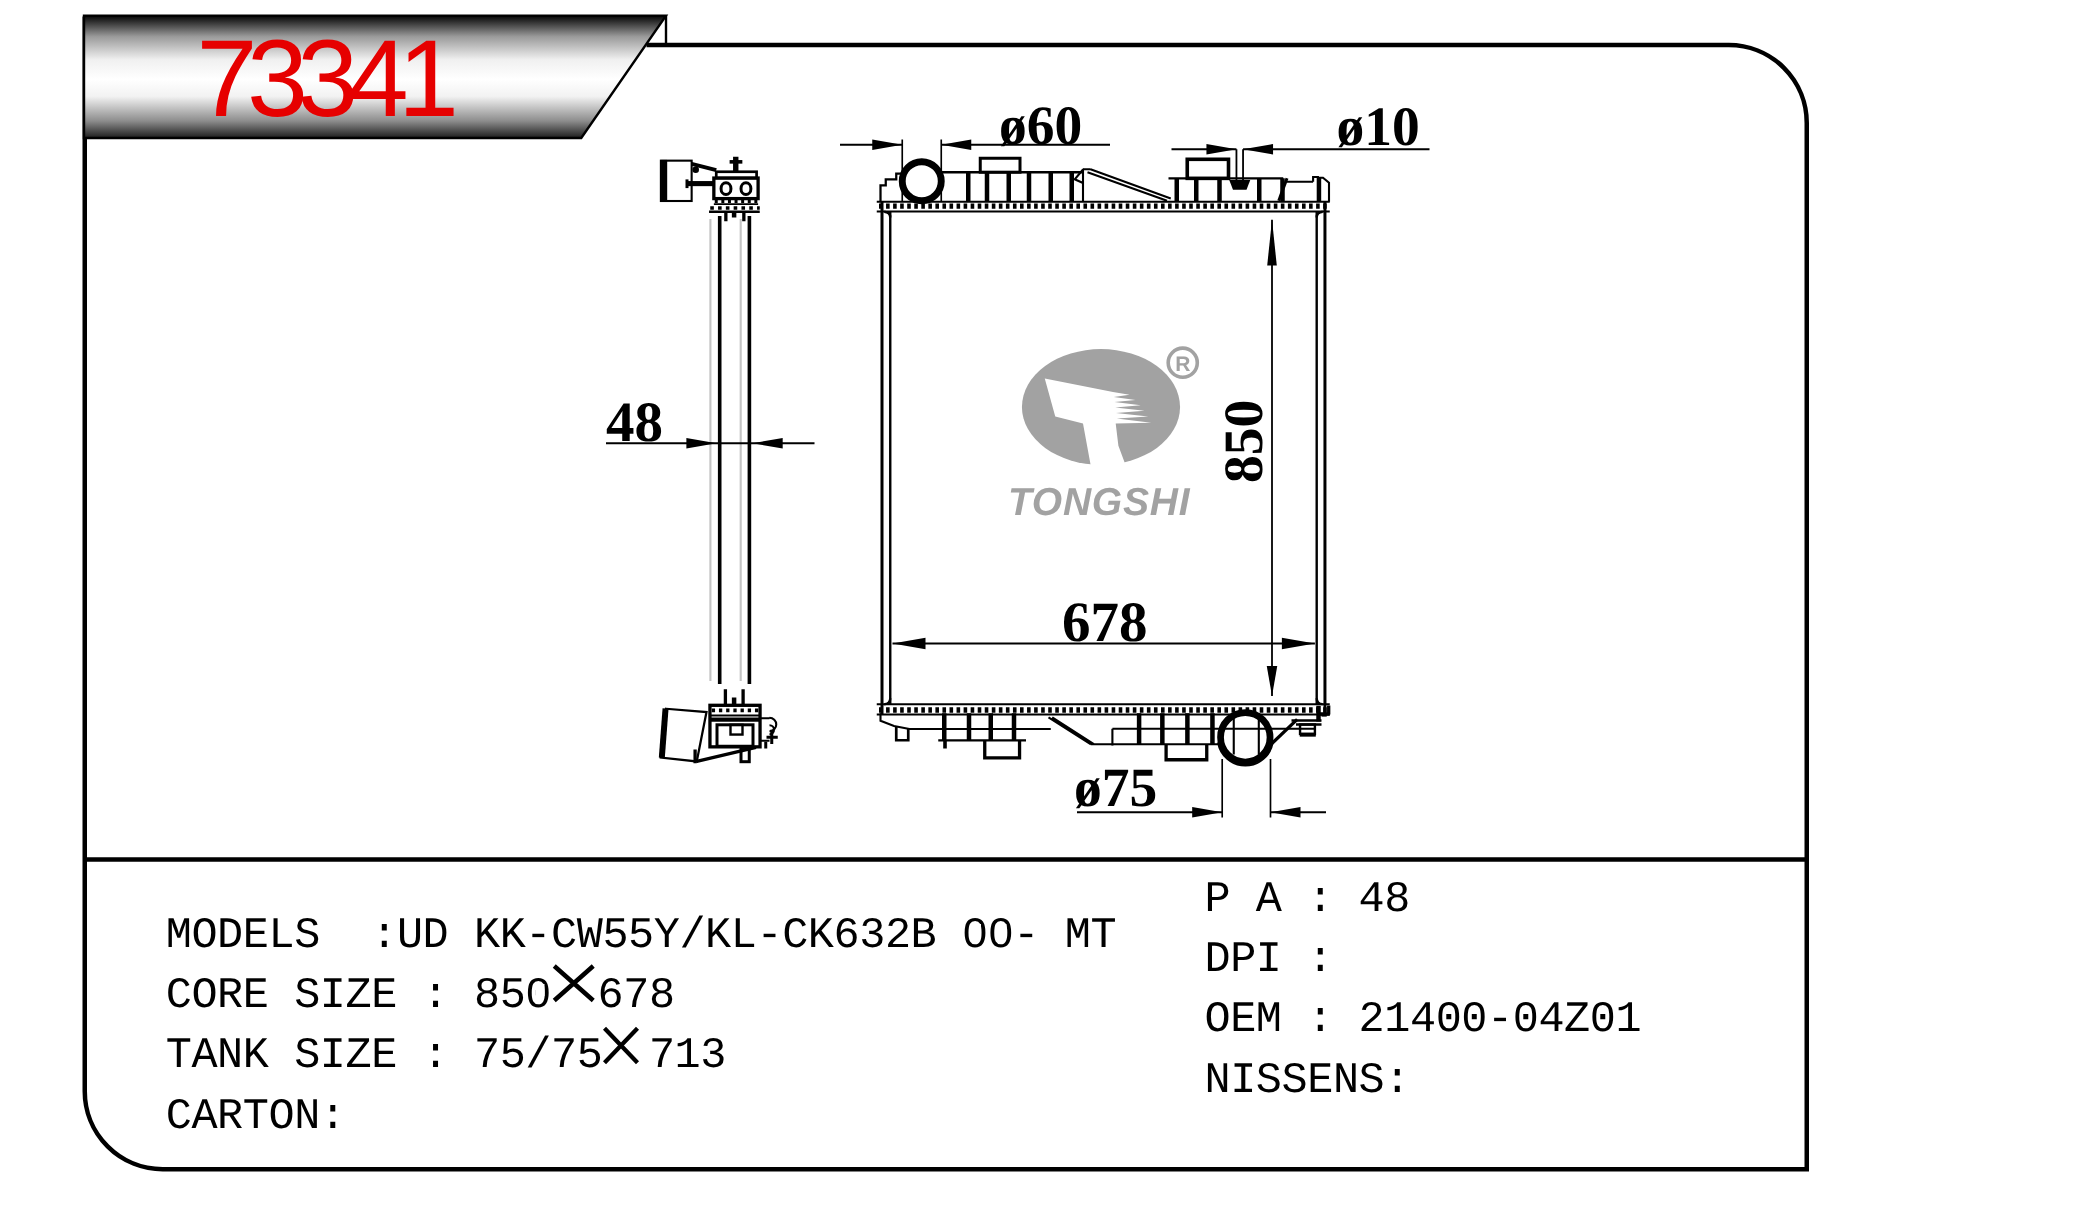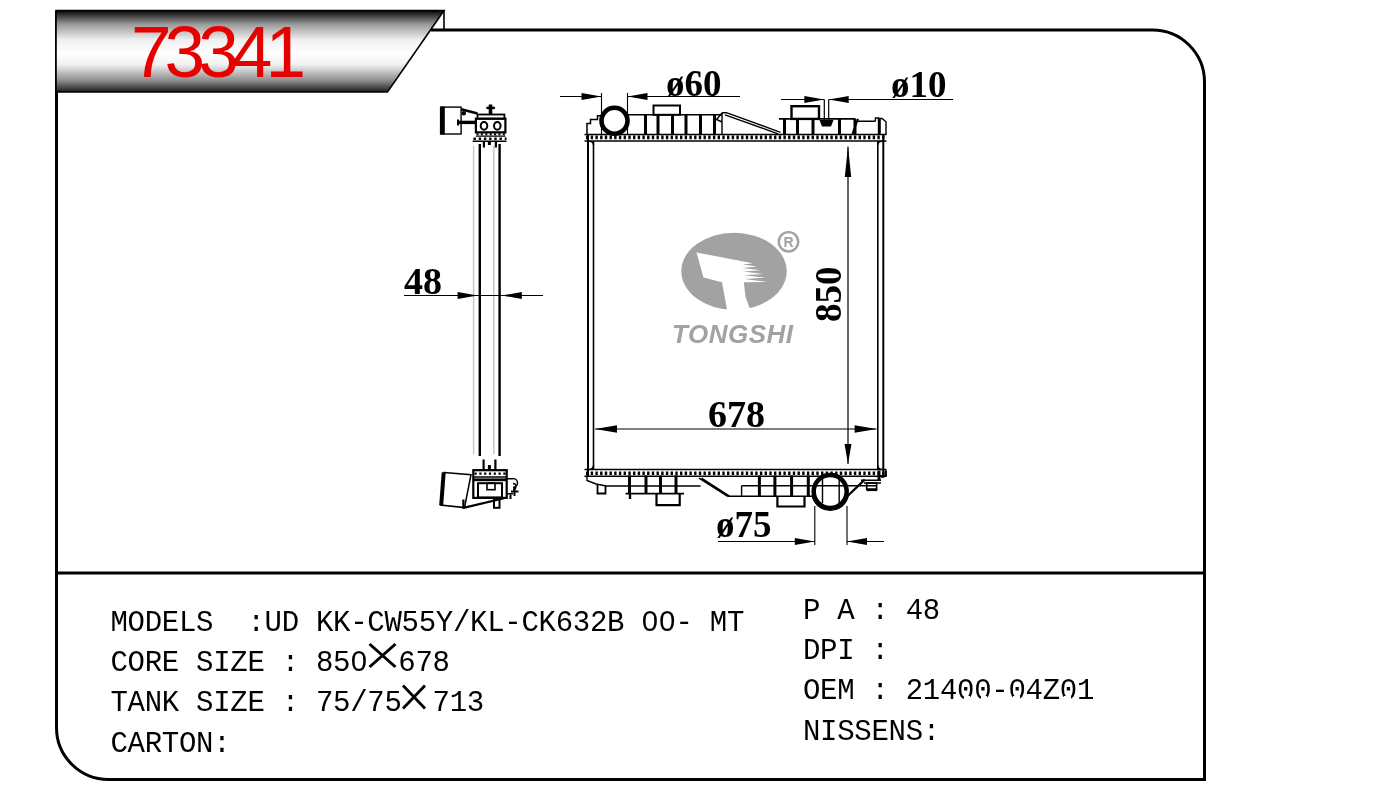--- a/index.html
+++ b/index.html
@@ -223,21 +223,21 @@
 <path d="M369.5,644 L395.5,667 M395.5,644 L369.5,667" stroke="#000" stroke-width="3" fill="none"></path>
 
 <path d="M403,685.5 L425,708.5 M425,685.5 L403,708.5" stroke="#000" stroke-width="2.8" fill="none"></path>
 </svg>
 
 <div class="mono" style="left:110.5px; top:604px;">MODELS  :UD KK-CW55Y/KL-CK632B 00- MT
 CORE SIZE : 850<span class="xw"></span>678
 TANK SIZE : 75/75<span class="xw"></span>713
 CARTON:</div>
 
-<div class="mono" style="left:803px; top:592px;">P A : 48
+<div class="mono" style="left:803px; top:580px;">P A : 48
 DPI :
 OEM : 21400-04Z01
 NISSENS:</div>
 
 <div style="position:absolute;left:647.5px;top:616.3px;width:6px;height:8px;background:#fff;"></div>
 <div style="position:absolute;left:664.7px;top:616.3px;width:6px;height:8px;background:#fff;"></div>
 <div style="position:absolute;left:357.2px;top:656.3px;width:6px;height:8px;background:#fff;"></div>
 <div style="position:absolute;left:964.0px;top:696.3px;width:6px;height:8px;background:#fff;"></div>
 <div style="position:absolute;left:981.0px;top:696.3px;width:6px;height:8px;background:#fff;"></div>
 <div style="position:absolute;left:1013.1px;top:696.3px;width:7px;height:8px;background:#fff;"></div>

